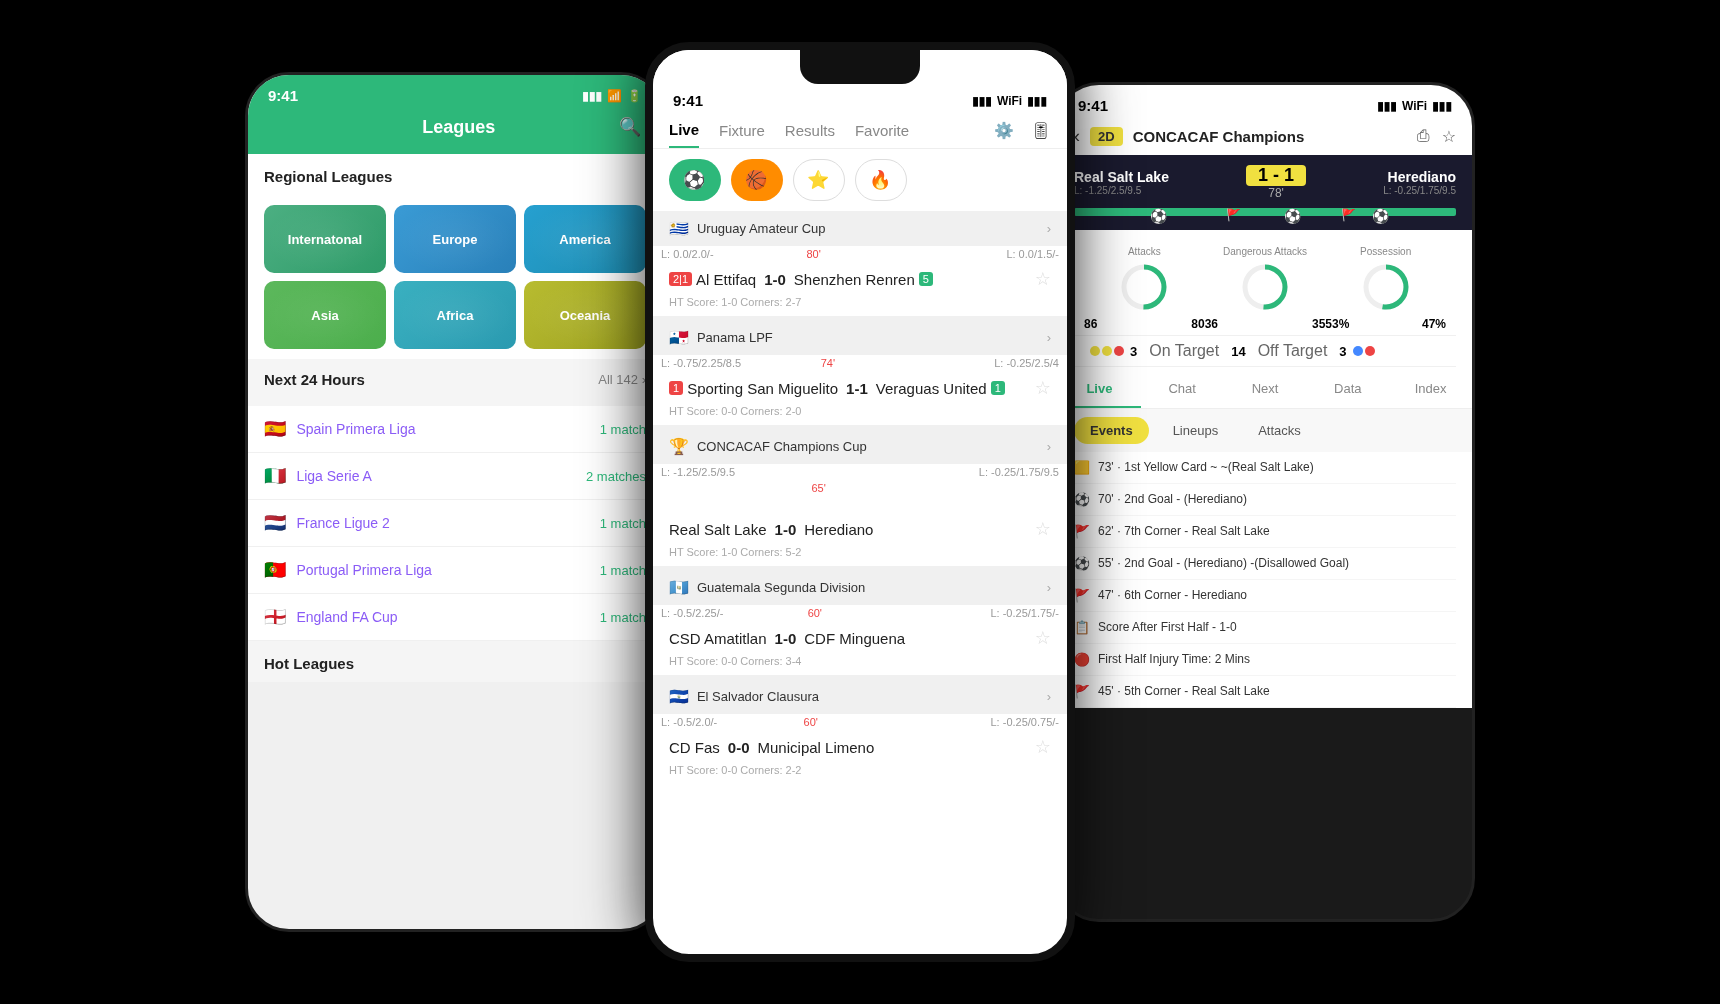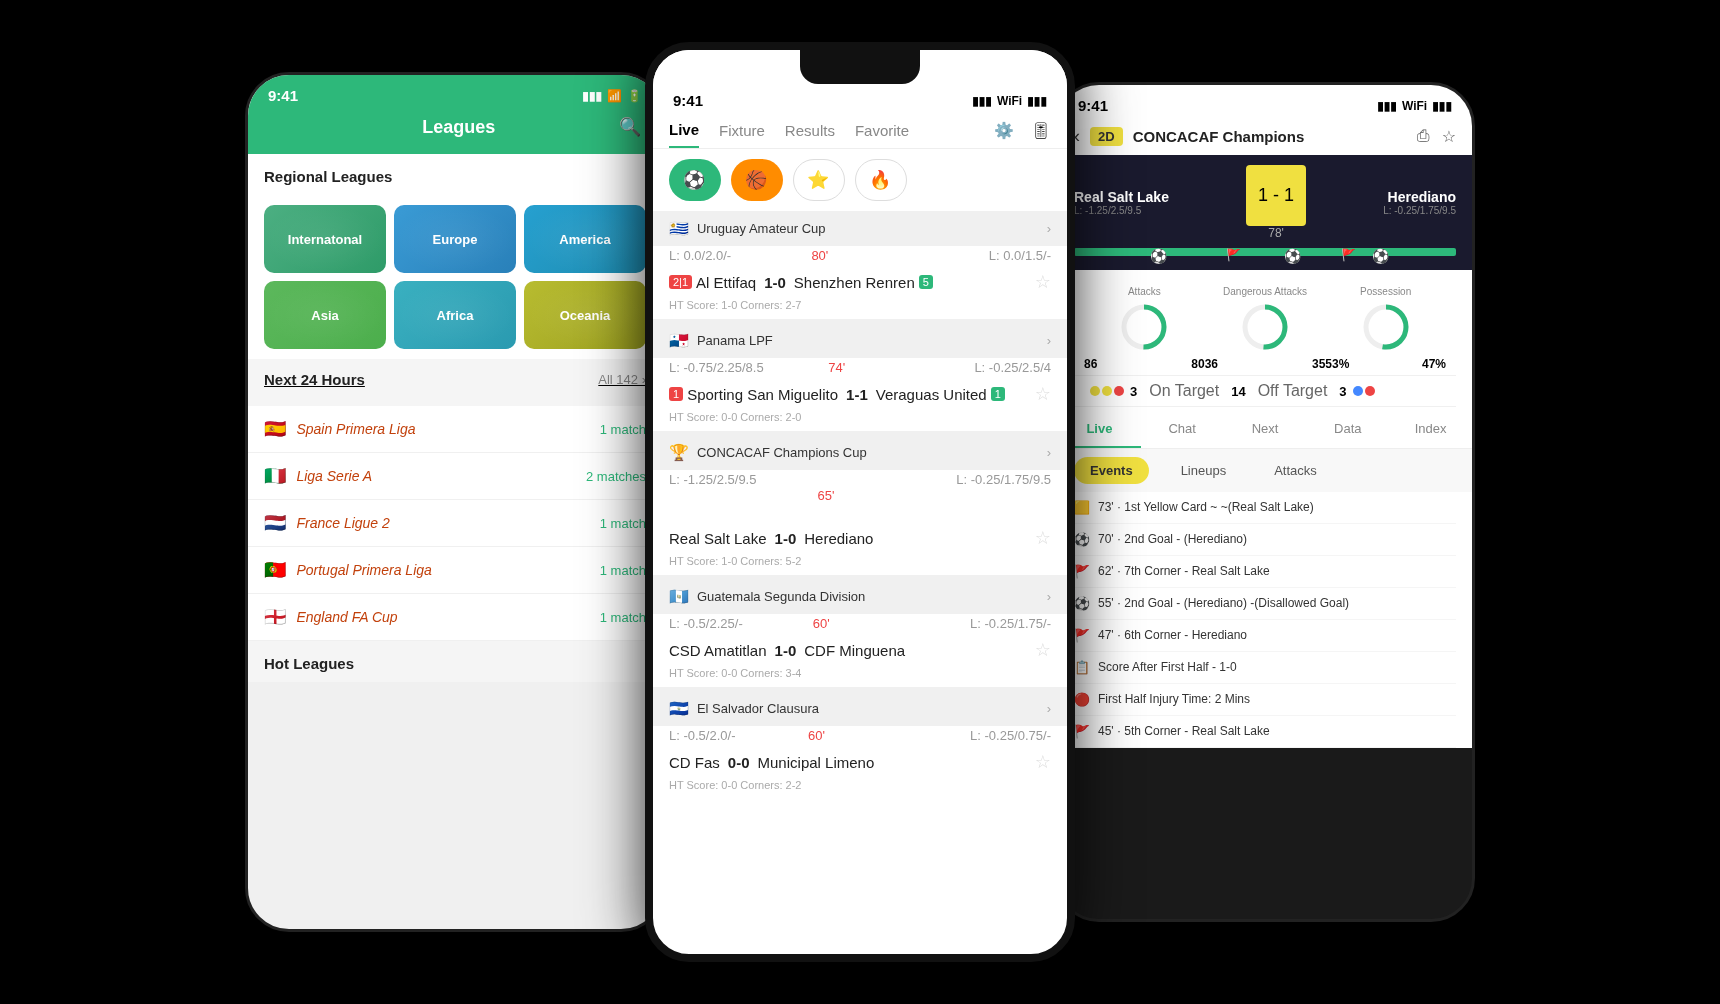--- a/index.html
+++ b/index.html
@@ -132,40 +132,39 @@
     .grid-international { background: linear-gradient(135deg, #4caf82, #2e9b68); }
     .grid-europe { background: linear-gradient(135deg, #3a9bd5, #2980b9); text-align: right; }
     .grid-america { background: linear-gradient(135deg, #26a0d0, #1e8cb0); }
     .grid-asia { background: linear-gradient(135deg, #5cb85c, #4cae4c); }
     .grid-africa { background: linear-gradient(135deg, #3ab0c0, #2a9ab0); }
     .grid-oceania { background: linear-gradient(135deg, #b8bc30, #9ca020); }
 
     .next24-section {
       padding: 12px 16px 8px;
       background: #f5f5f5;
-      text-decoration: underline;
     }
     .next24-header {
       display: flex;
       justify-content: space-between;
       align-items: center;
       margin-bottom: 10px;
     }
     .next24-title { font-size: 15px; font-weight: 600; color: #222; }
     .next24-link { font-size: 13px; color: #888; }
 
     .match-list-item {
       background: #fff;
       padding: 12px 16px;
       display: flex;
       align-items: center;
       border-bottom: 1px solid #f0f0f0;
     }
     .match-flag { font-size: 18px; margin-right: 10px; }
-    .match-name { font-size: 14px; color: #c2410c; flex: 1; font-style: italic; }
+    .match-name { font-size: 14px; color: #8b5cf6; flex: 1; }
     .match-count { font-size: 13px; color: #2db87a; }
 
     .hot-leagues-title {
       padding: 14px 16px 10px;
       font-size: 15px;
       font-weight: 600;
       color: #222;
       background: #f5f5f5;
     }
 
@@ -230,22 +229,22 @@
       padding: 8px 16px;
       background: #f0f0f0;
       font-size: 13px;
       color: #333;
       font-weight: 500;
     }
     .match-section-header .league-flag { font-size: 16px; margin-right: 8px; }
     .match-section-header .chevron { margin-left: auto; color: #aaa; }
     .match-odds-row {
       display: flex;
-      padding: 2px 16px;
-      font-size: 13px;
+      padding: 2px 8px;
+      font-size: 11px;
       color: #999;
       background: #fff;
     }
     .match-odds-row .time-val { color: #e44; font-weight: 500; }
     .match-odds-row .line-val { margin-left: auto; color: #999; text-align: center; }
     .match-score-row {
       display: flex;
       align-items: center;
       padding: 6px 16px 4px;
       background: #fff;
@@ -314,23 +313,23 @@
       display: flex;
       justify-content: space-between;
       align-items: center;
       color: #fff;
     }
     .sb-team-name { font-size: 14px; font-weight: 600; }
     .sb-score-block {
       text-align: center;
       background: #f0e040;
       color: #000;
-      font-weight: 400;
+      font-weight: 700;
       font-size: 18px;
-      padding: 20px 12px;
+      padding: 0 12px;
       border-radius: 4px;
     }
     .sb-time { font-size: 12px; color: #aaa; text-align: center; }
 
     .stats-row {
       display: flex;
       justify-content: space-around;
       padding: 8px 10px 4px;
       background: #fff;
       border-bottom: 1px solid #f0f0f0;
@@ -363,21 +362,21 @@
       text-align: center;
       padding: 10px 4px;
       font-size: 13px;
       color: #888;
     }
     .right-tab.active { color: #2db87a; border-bottom: 2px solid #2db87a; font-weight: 600; }
 
     .sub-tabs {
       display: flex;
       padding: 8px 16px;
-      gap: 16px;
+      gap: 8px;
       background: #f8f8f8;
     }
     .sub-tab {
       padding: 6px 16px;
       border-radius: 16px;
       font-size: 13px;
     }
     .sub-tab.active { background: #f0e040; color: #333; font-weight: 600; }
     .sub-tab.inactive { color: #555; background: transparent; }
 

